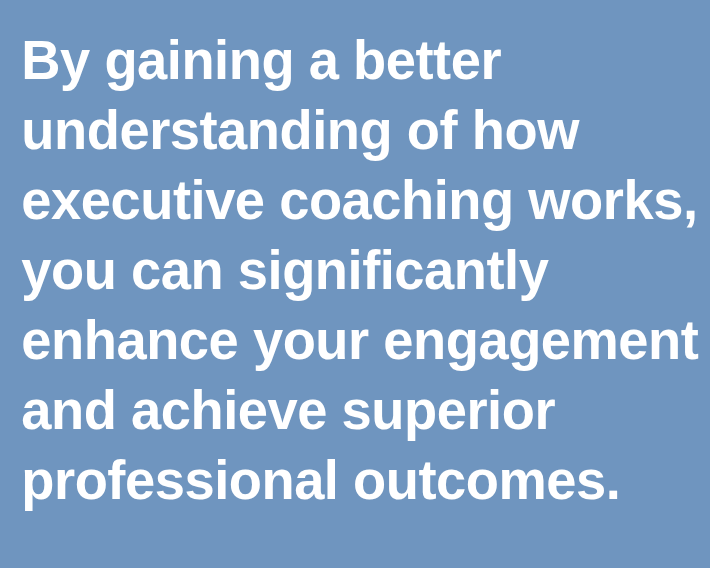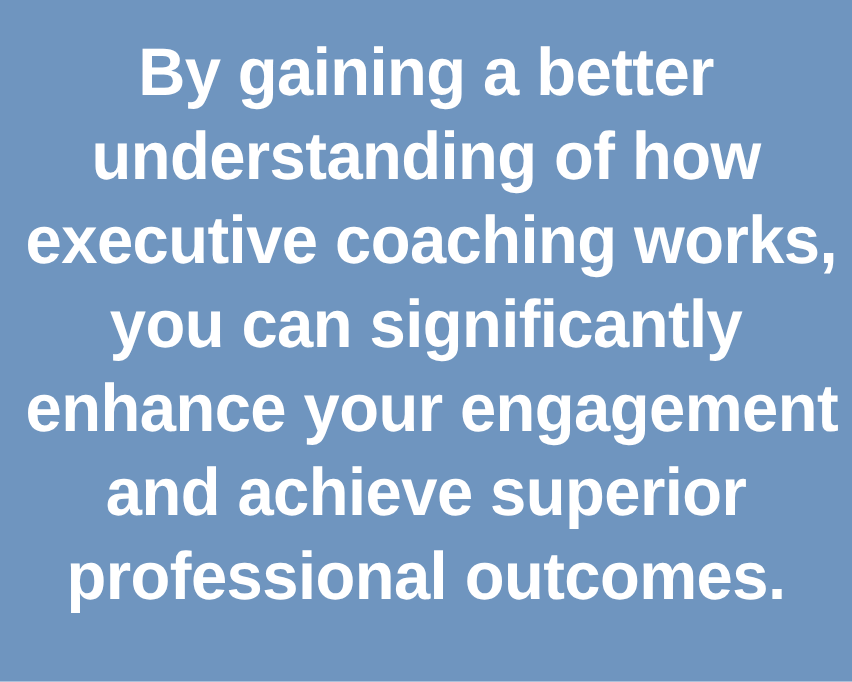--- a/index.html
+++ b/index.html
@@ -22,21 +22,20 @@
     background: #6f95bf;
     display: flex;
     align-items: center;
     justify-content: center;
   }
 
   .quote-block {
     width: 700px;
     padding: 0 6px;
     box-sizing: border-box;
-    text-align: center;
     
     margin-bottom: 28px;
   }
 
   .quote-line {
     display: block;
     color: #ffffff;
     font-family: "Liberation Sans", sans-serif;
     font-weight: 700;
     font-size: 56px;

